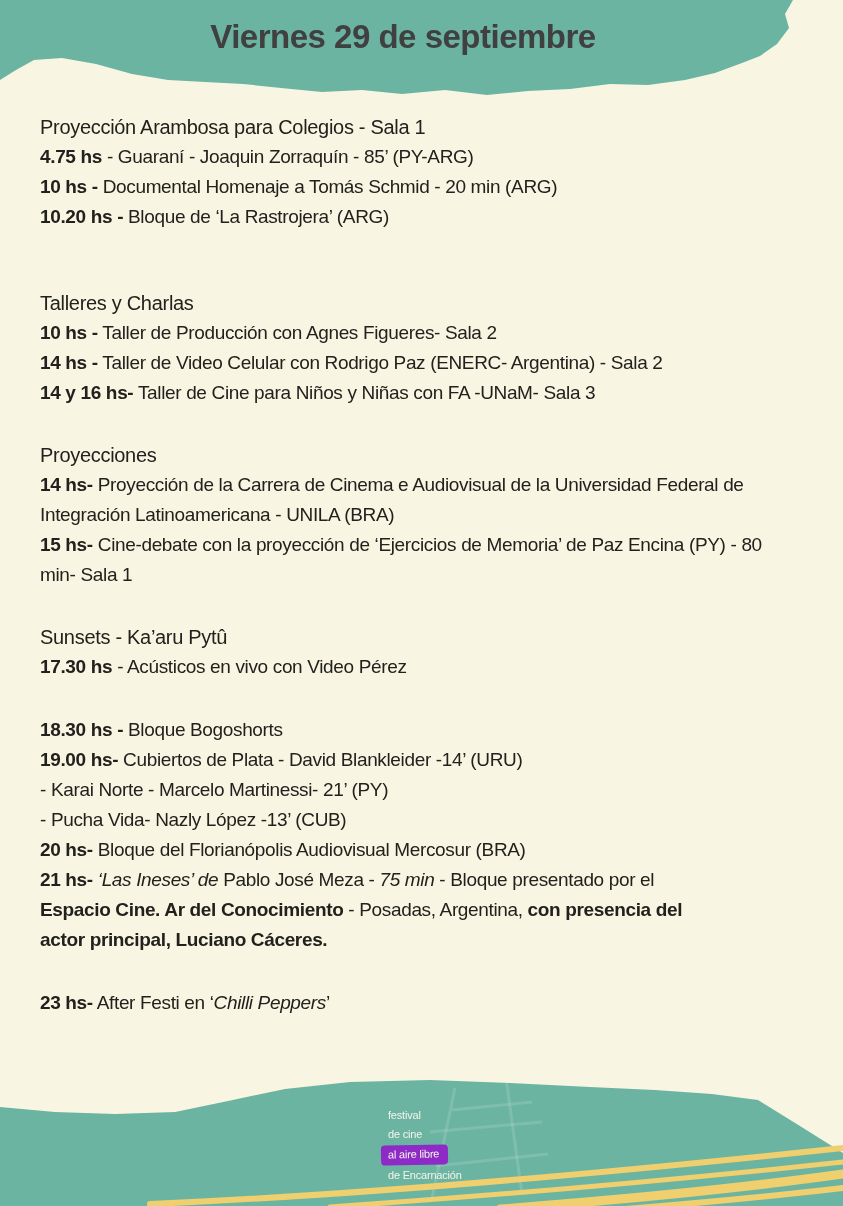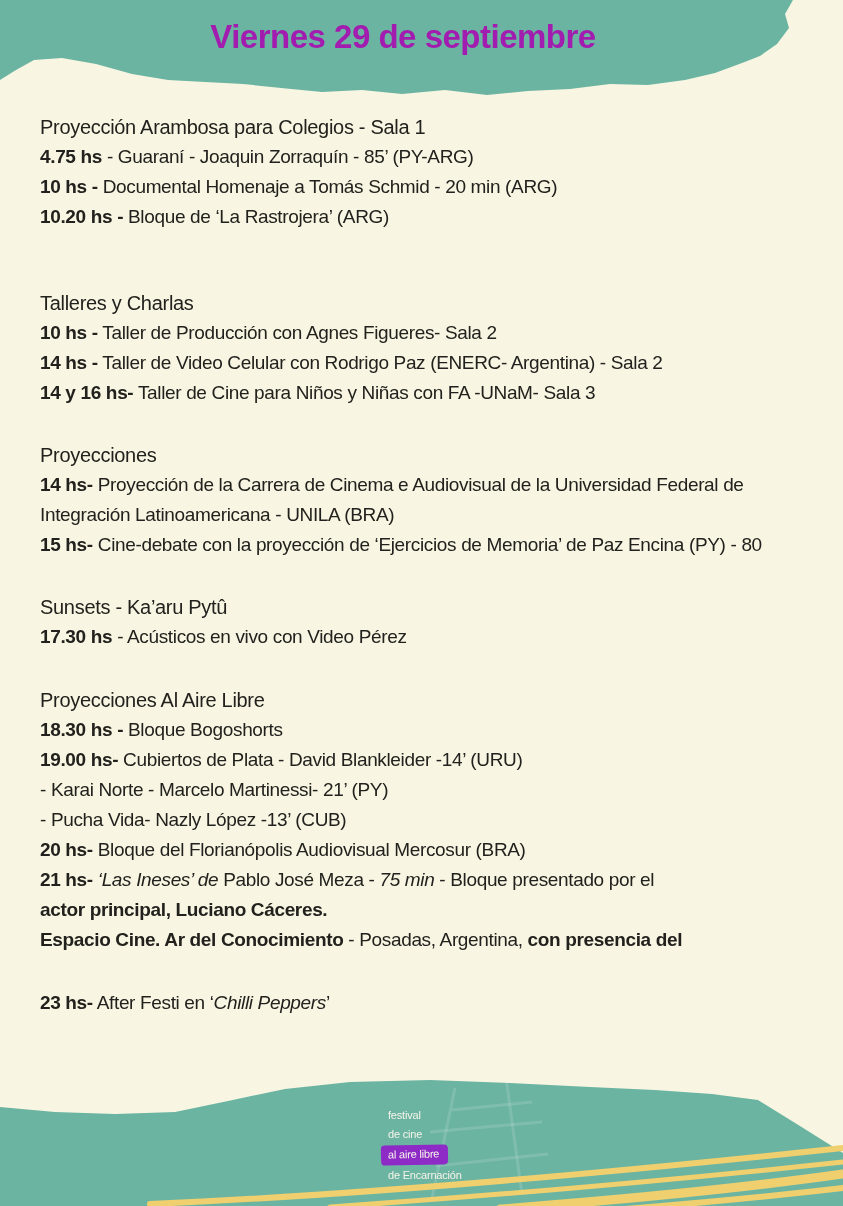--- a/index.html
+++ b/index.html
@@ -11,21 +11,21 @@
     position:relative;
   }
   .page{position:relative;width:843px;height:1206px;}
 
   
   .header-svg{position:absolute;top:0;left:0;display:block;}
   .fill-teal{fill:var(--teal,#6cb4a2);}
   .page-title{
     position:absolute;top:18px;left:0;width:806px;
     text-align:center;
-    color:#a21caf;font-size:33px;font-weight:700;letter-spacing:-0.5px;
+    color:#404040;font-size:33px;font-weight:700;letter-spacing:-0.5px;
   }
 
   
   .schedule{position:absolute;top:112px;left:40px;width:773px;}
   .sec h2{
     margin:0;font-size:20px;line-height:30px;font-weight:400;
     letter-spacing:-0.3px;white-space:nowrap;
   }
   .sec p{
     margin:0;font-size:19px;line-height:30px;letter-spacing:-0.35px;
@@ -80,35 +80,35 @@
         <h2>Talleres y Charlas</h2>
         <p><span class="seg-b">10 hs -</span><span class="seg-r"> Taller de Producción con Agnes Figueres- Sala 2</span></p>
         <p><span class="seg-b">14 hs -</span><span class="seg-r"> Taller de Video Celular con Rodrigo Paz (ENERC- Argentina) - Sala 2</span></p>
         <p><span class="seg-b">14 y 16 hs-</span><span class="seg-r"> Taller de Cine para Niños y Niñas con FA -UNaM-  Sala 3</span></p>
       </section>
       <section class="sec sec-3">
         <h2>Proyecciones</h2>
         <p><span class="seg-b">14 hs-</span><span class="seg-r"> Proyección de la Carrera de Cinema e Audiovisual de la Universidad Federal de</span></p>
         <p><span class="seg-r">Integración Latinoamericana - UNILA (BRA)</span></p>
         <p><span class="seg-b">15 hs-</span><span class="seg-r">  Cine-debate con la proyección de ‘Ejercicios de Memoria’ de Paz Encina (PY) - 80</span></p>
+        <p><span class="seg-r">min- Sala 1</span></p>
       </section>
       <section class="sec sec-4">
         <h2>Sunsets - Ka’aru Pytû</h2>
         <p><span class="seg-b">17.30 hs</span><span class="seg-r"> - Acústicos en vivo con Video Pérez</span></p>
       </section>
       <section class="sec sec-5">
-        <h2>Proyecciones Al Aire Libre</h2>
         <p><span class="seg-b">18.30 hs -</span><span class="seg-r"> Bloque Bogoshorts</span></p>
         <p><span class="seg-b">19.00 hs-</span><span class="seg-r"> Cubiertos de Plata -  David Blankleider -14’ (URU)</span></p>
         <p><span class="seg-r">- Karai Norte - Marcelo Martinessi- 21’ (PY)</span></p>
         <p><span class="seg-r">- Pucha Vida- Nazly López -13’ (CUB)</span></p>
         <p><span class="seg-b">20 hs-</span><span class="seg-r"> Bloque del Florianópolis Audiovisual Mercosur  (BRA)</span></p>
         <p><span class="seg-b">21 hs-</span><span class="seg-i"> ‘Las Ineses’ de </span><span class="seg-r">Pablo José Meza - </span><span class="seg-i">75 min</span><span class="seg-r"> - Bloque presentado por el</span></p>
+        <p><span class="seg-sb">Espacio Cine. Ar del Conocimiento</span><span class="seg-r"> - Posadas, Argentina, </span><span class="seg-sb">con presencia del</span></p>
         <p><span class="seg-sb">actor principal, Luciano Cáceres.</span></p>
-        <p><span class="seg-sb">Espacio Cine. Ar del Conocimiento</span><span class="seg-r"> - Posadas, Argentina, </span><span class="seg-sb">con presencia del</span></p>
       </section>
       <section class="sec sec-6">
         <p><span class="seg-b">23 hs-</span><span class="seg-r"> After Festi en ‘</span><span class="seg-i">Chilli Peppers</span><span class="seg-r">’</span></p>
       </section>
     </main>
 
   <svg class="footer-svg" width="843" height="136" viewBox="0 0 136" aria-hidden="true" style="width:843px;height:136px">
     <path class="fill-teal" d="M0 37 L55 42 L115 44 L175 42 L228 31 L285 19 L350 12 L430 10
          L510 13 L590 17 L655 20 L712 24 L758 30 L800 56 L843 83
          L843 136 L0 136 Z"></path>

